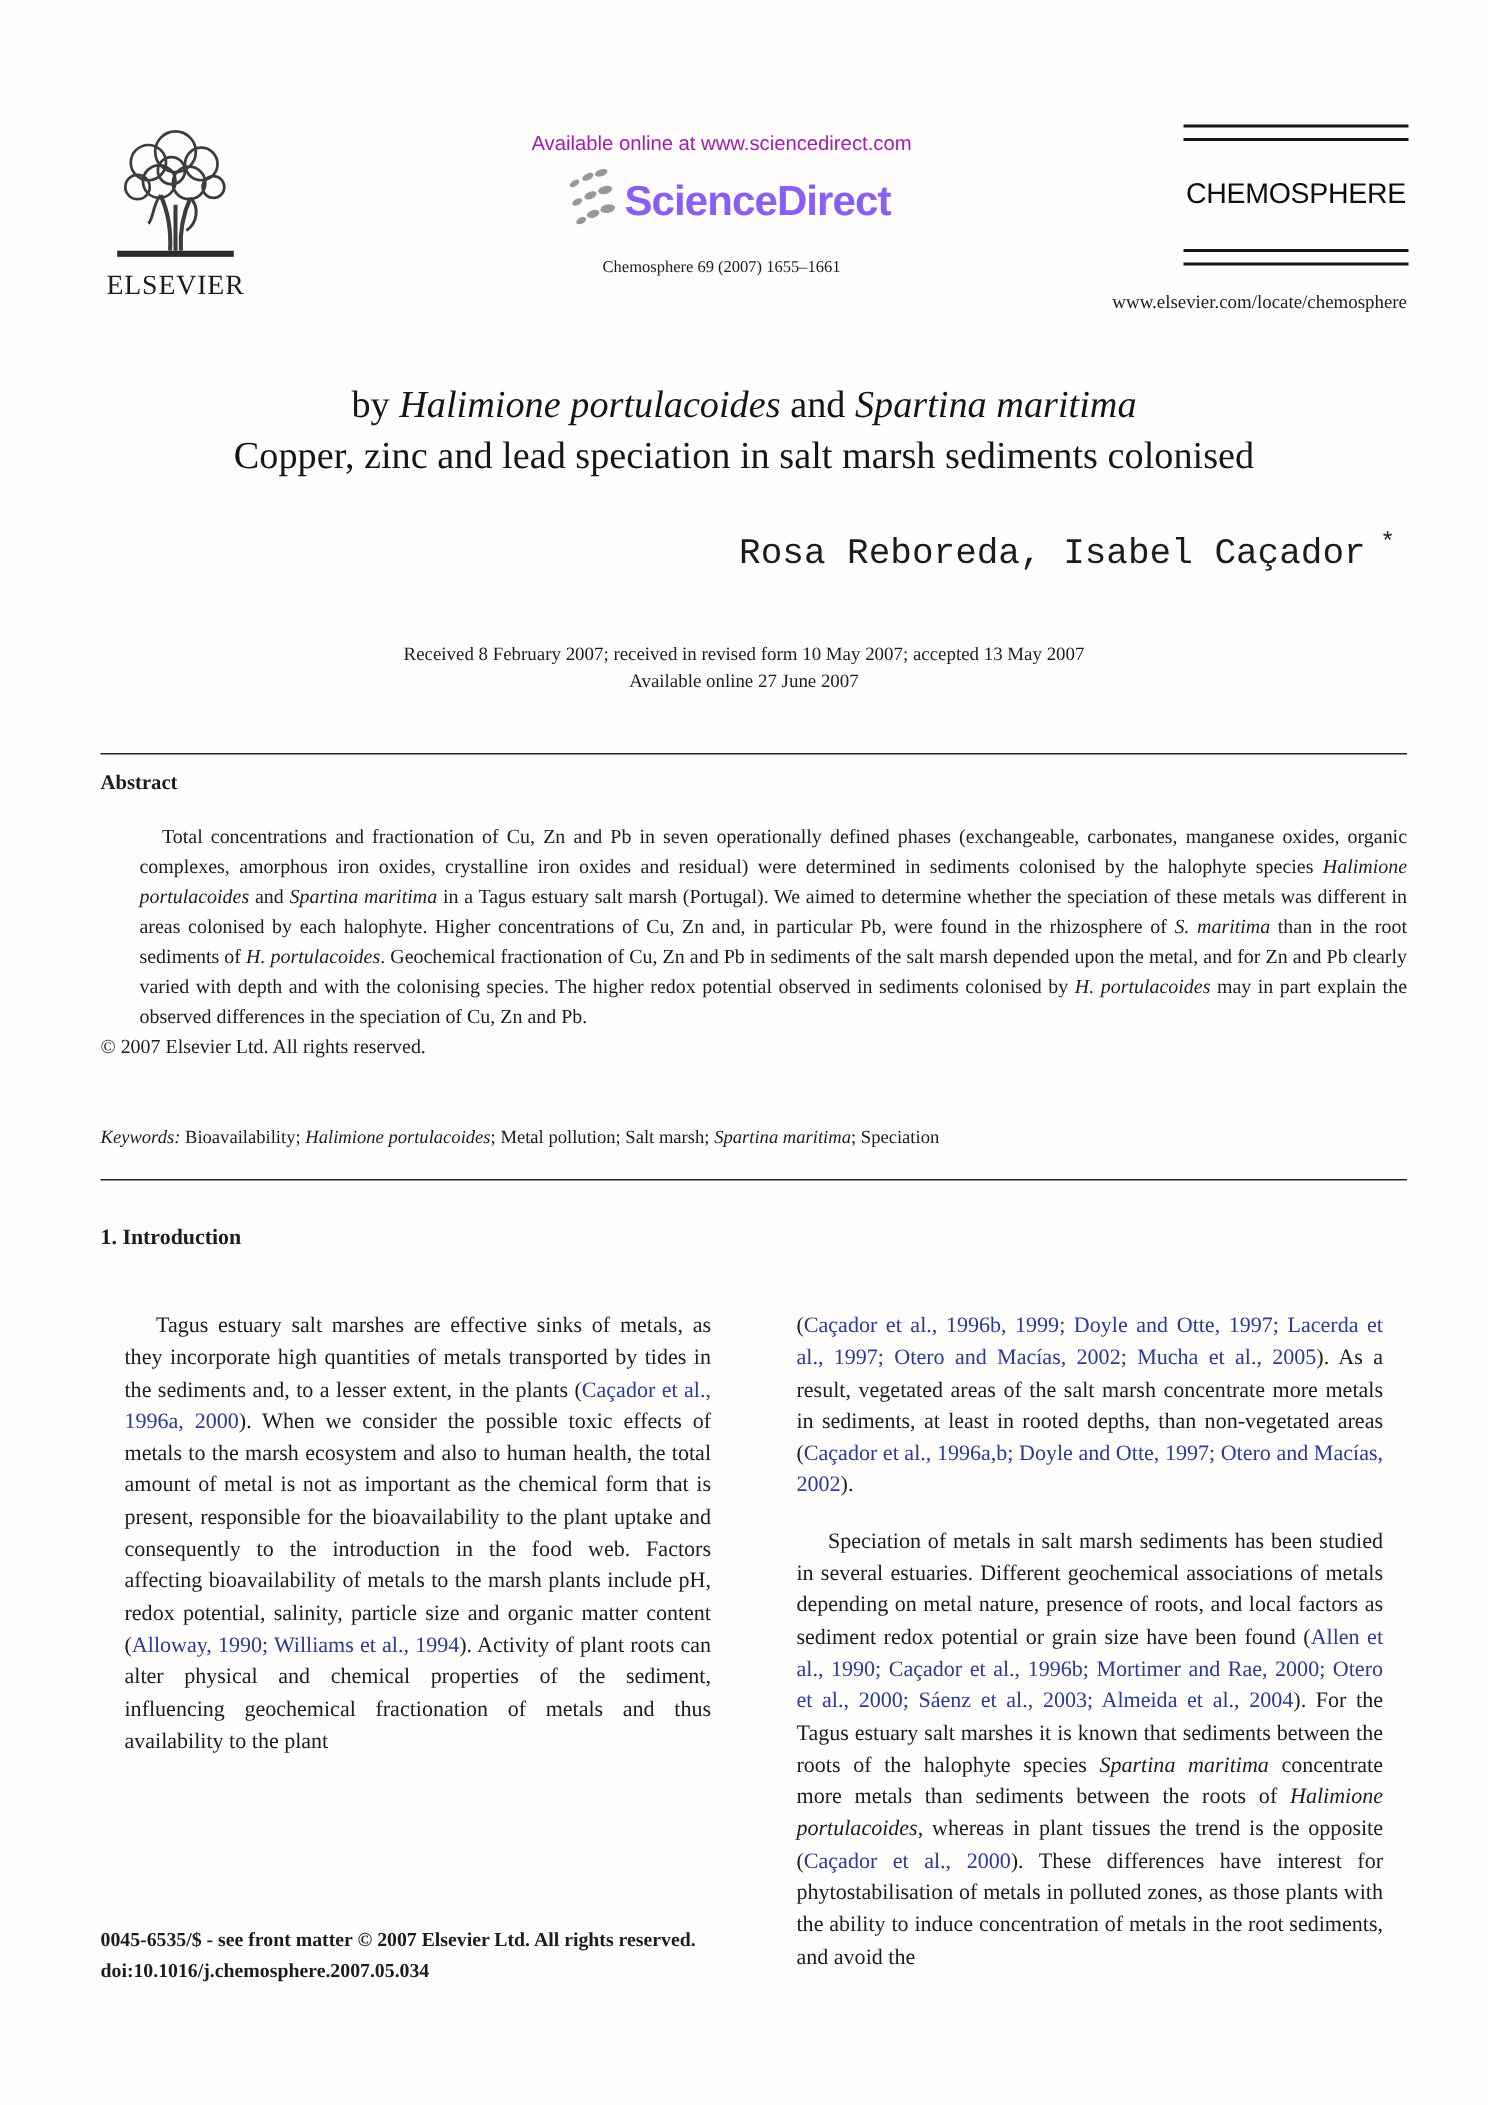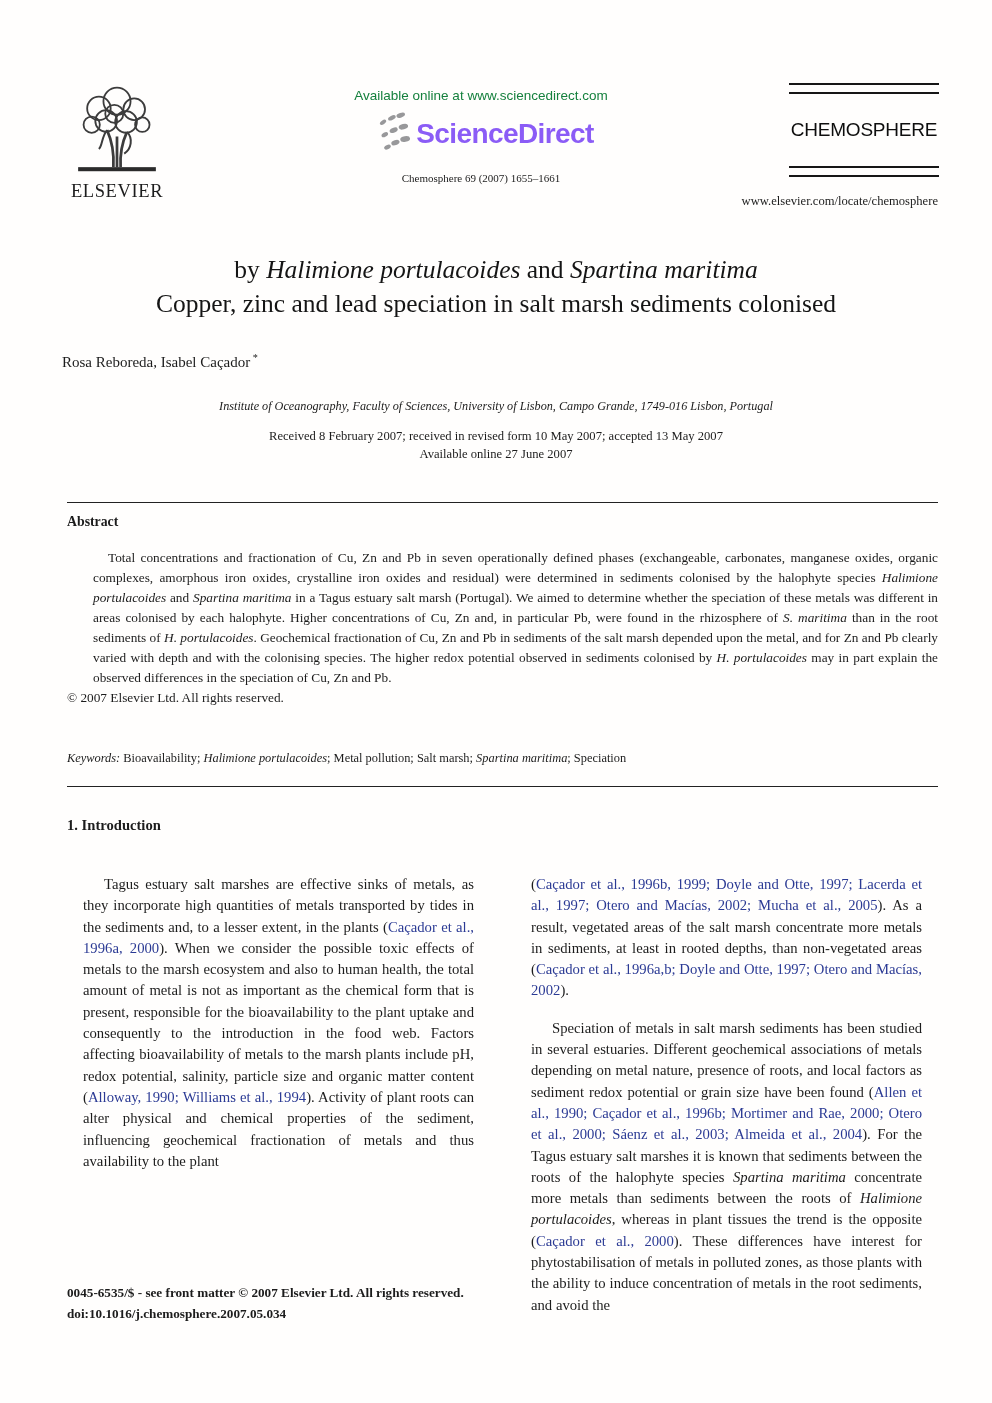--- a/index.html
+++ b/index.html
@@ -16,34 +16,34 @@
     overflow:hidden;
   }
   .sans{font-family:"Liberation Sans",sans-serif;}
 
   
   .hdr-logo{position:absolute;left:64px;top:84px;width:106px;text-align:center;}
   .hdr-logo svg{display:block;margin:0 auto;}
   .elsevier-word{font-size:18.5px;letter-spacing:.6px;margin-top:3px;}
 
   .hdr-center{position:absolute;left:246px;top:88px;width:470px;text-align:center;}
-  .avail-line{font-size:13.5px;color:#15803d;}
+  .avail-line{font-size:13.5px;color:#a21caf;}
   .sd-row{display:flex;align-items:center;justify-content:center;margin-top:4px;height:54px;}
   .sd-word{font-size:28px;font-weight:600;letter-spacing:-.6px;color:#8b5cf6;margin-left:2px;}
   .jref{margin-top:11px;font-size:11px;}
 
   .hdr-journal{position:absolute;left:789px;top:83px;width:150px;text-align:center;}
   .double-rule{height:7px;border-top:2px solid #161616;border-bottom:2px solid #161616;}
   .jname{margin:25px 0 25px 0;font-weight:400;font-size:19px;letter-spacing:-.2px;color:#0e0e0e;}
   .hdr-url{position:absolute;right:54px;top:194px;font-size:12.6px;}
 
   
   .title{position:absolute;left:62px;top:253px;width:868px;text-align:center;
          font-size:25.5px;line-height:33.5px;color:#151515;}
-  .authors{position:absolute;left:62px;top:352px;width:868px;text-align:left;font-size:15px;}
+  .authors{position:absolute;left:62px;top:352px;width:868px;text-align:right;font-size:24px;font-family:Liberation Mono, monospace;}
   .affil{position:absolute;left:62px;top:399px;width:868px;text-align:center;
          font-style:italic;font-size:12.2px;}
   .dates{position:absolute;left:62px;top:427px;width:868px;text-align:center;
          font-size:12.6px;line-height:18px;}
 
   
   .rule-1{position:absolute;left:67px;top:502px;width:871px;border-top:1.6px solid #222;}
   .abs-h{position:absolute;left:67px;top:514px;font-size:13.8px;font-weight:700;}
   .abs-p{position:absolute;left:67px;top:548px;width:871px;font-size:13.3px;
          line-height:20px;text-align:justify;}
@@ -126,21 +126,20 @@
     <div class="double-rule"></div>
   </div>
   <div class="hdr-url">www.elsevier.com/locate/chemosphere</div>
 
   <div class="title">
     <div><span>by </span><span class="seg-i">Halimione portulacoides</span><span> and </span><span class="seg-i">Spartina maritima</span></div>
     <div><span>Copper, zinc and lead speciation in salt marsh sediments colonised</span></div>
   </div>
 
   <div class="authors"><span>Rosa Reboreda, Isabel Caçador</span><span class="seg-sup"> *</span></div>
-  <div class="affil">Institute of Oceanography, Faculty of Sciences, University of Lisbon, Campo Grande, 1749-016 Lisbon, Portugal</div>
   <div class="dates">
     <div>Received 8 February 2007; received in revised form 10 May 2007; accepted 13 May 2007</div>
     <div>Available online 27 June 2007</div>
   </div>
 
   <div class="rule-1"></div>
   <div class="abs-h">Abstract</div>
   <div class="abs-p">
     <div class="abs-body"><span>Total concentrations and fractionation of Cu, Zn and Pb in seven operationally defined phases (exchangeable, carbonates, manganese oxides, organic complexes, amorphous iron oxides, crystalline iron oxides and residual) were determined in sediments colonised by the halophyte species </span><span class="seg-i">Halimione portulacoides</span><span> and </span><span class="seg-i">Spartina maritima</span><span> in a Tagus estuary salt marsh (Portugal). We aimed to determine whether the speciation of these metals was different in areas colonised by each halophyte. Higher concentrations of Cu, Zn and, in particular Pb, were found in the rhizosphere of </span><span class="seg-i">S. maritima</span><span> than in the root sediments of </span><span class="seg-i">H. portulacoides</span><span>. Geochemical fractionation of Cu, Zn and Pb in sediments of the salt marsh depended upon the metal, and for Zn and Pb clearly varied with depth and with the colonising species. The higher redox potential observed in sediments colonised by </span><span class="seg-i">H. portulacoides</span><span> may in part explain the observed differences in the speciation of Cu, Zn and Pb.</span></div>
     <div>© 2007 Elsevier Ltd. All rights reserved.</div>

